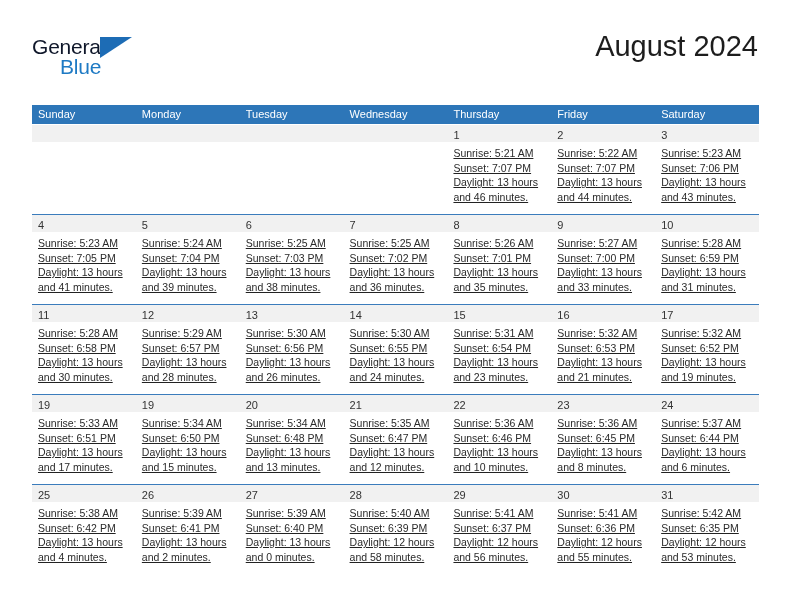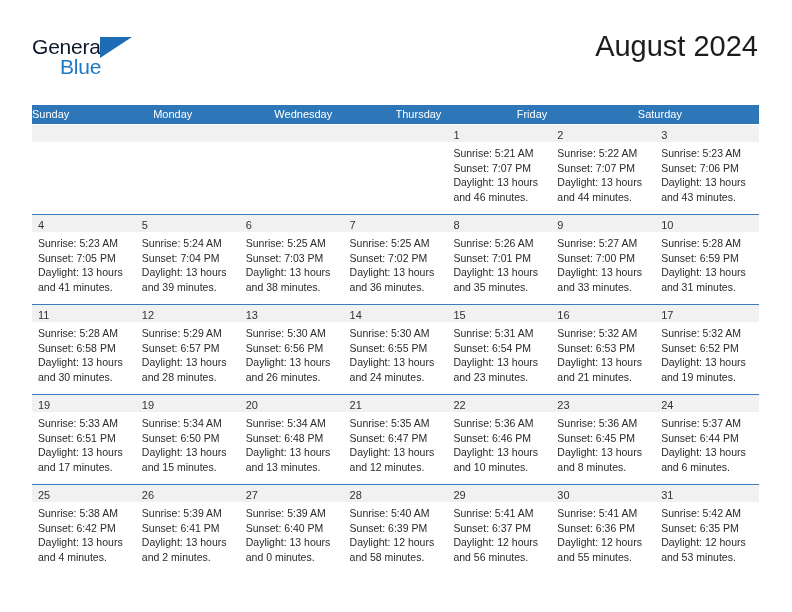--- a/index.html
+++ b/index.html
@@ -100,20 +100,21 @@
     display: flex;
     width: 100%;
     background: #2d76b8;
     height: 19px;
   }
   .dow-cell {
     flex: 1 1 0;
     color: #ffffff;
     font-size: 11px;
     line-height: 19px;
+    padding-left: 6px;
     box-sizing: border-box;
     white-space: nowrap;
     overflow: hidden;
   }
 
   .week-row {
     display: flex;
     width: 100%;
     border-top: 1px solid #ffffff;
   }
@@ -133,20 +134,21 @@
     padding-left: 6px;
     box-sizing: border-box;
   }
   .day-num {
     font-size: 11px;
     color: #333333;
     line-height: 17px;
   }
   .day-body {
     padding: 4px 6px 0 6px;
+    text-decoration: underline;
   }
   .day-line {
     font-size: 10.5px;
     line-height: 14.5px;
     color: #2a2a2a;
     white-space: nowrap;
   }
   .day-cell.blank .day-num-band { background: #f1f1f1; }
 </style>
 </head>
@@ -165,20 +167,21 @@
     <div class="title-block">
       <div class="cal-title">August 2024</div>
     </div>
 
   </div>
 
   <div class="calendar">
     <div class="dow-row" id="dow-row">
         <div class="dow-cell">Sunday</div>
         <div class="dow-cell">Monday</div>
+        <div class="dow-cell">Tuesday</div>
         <div class="dow-cell">Wednesday</div>
         <div class="dow-cell">Thursday</div>
         <div class="dow-cell">Friday</div>
         <div class="dow-cell">Saturday</div>
       </div>
     <div id="weeks-container">
         <div class="week-row">
           <div class="day-cell blank">
             <div class="day-num-band"><span class="day-num"></span></div>
           </div>

